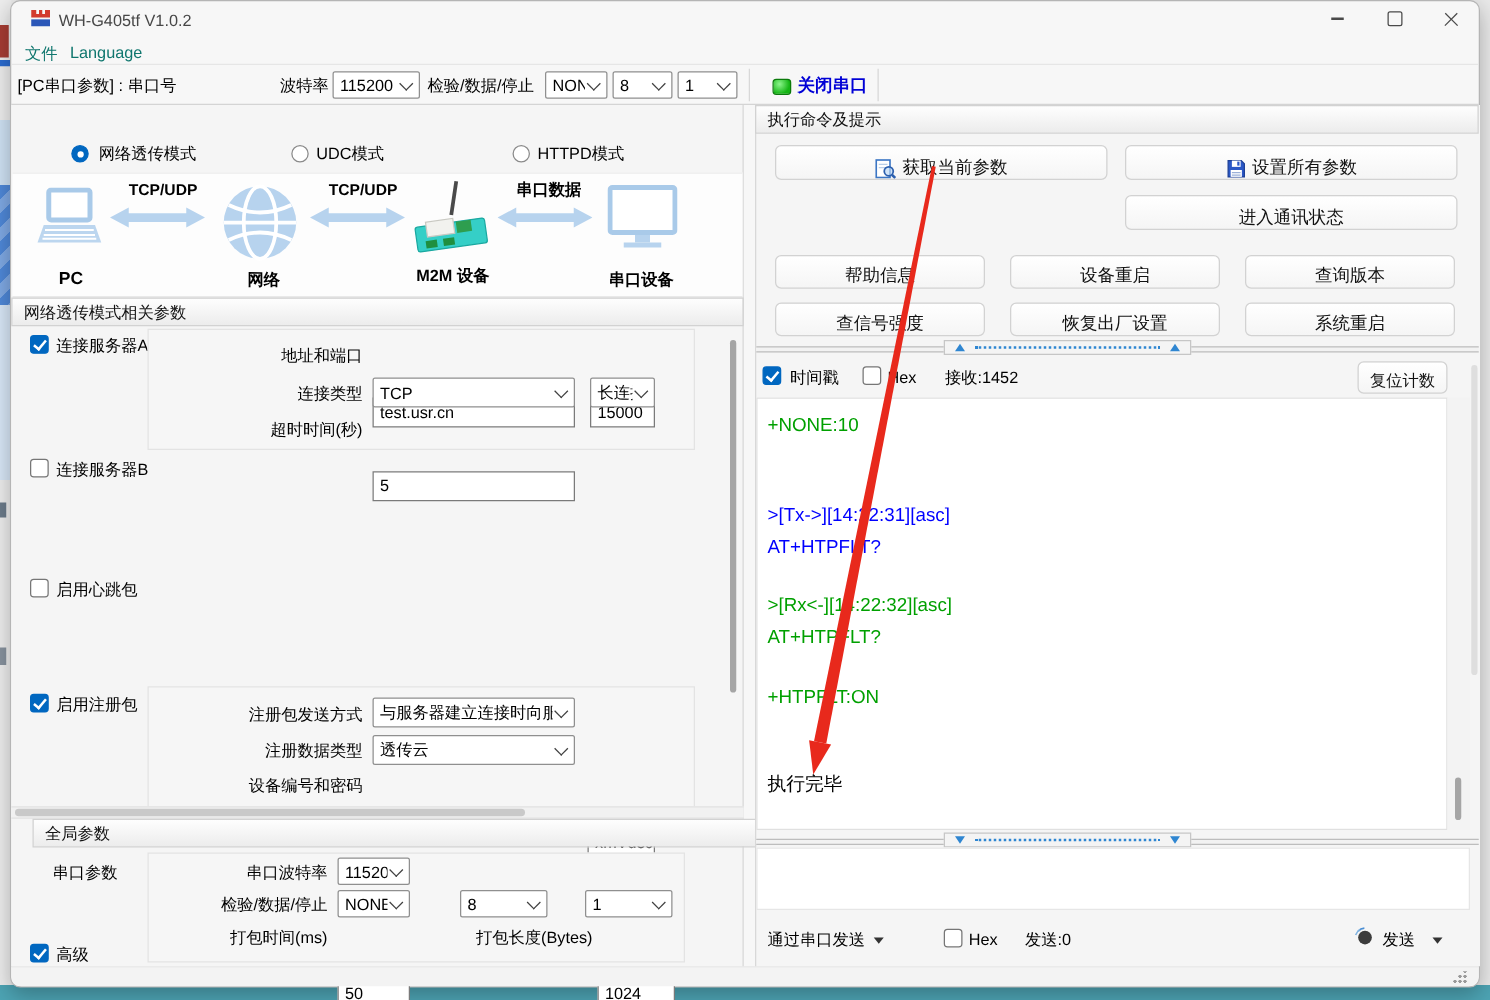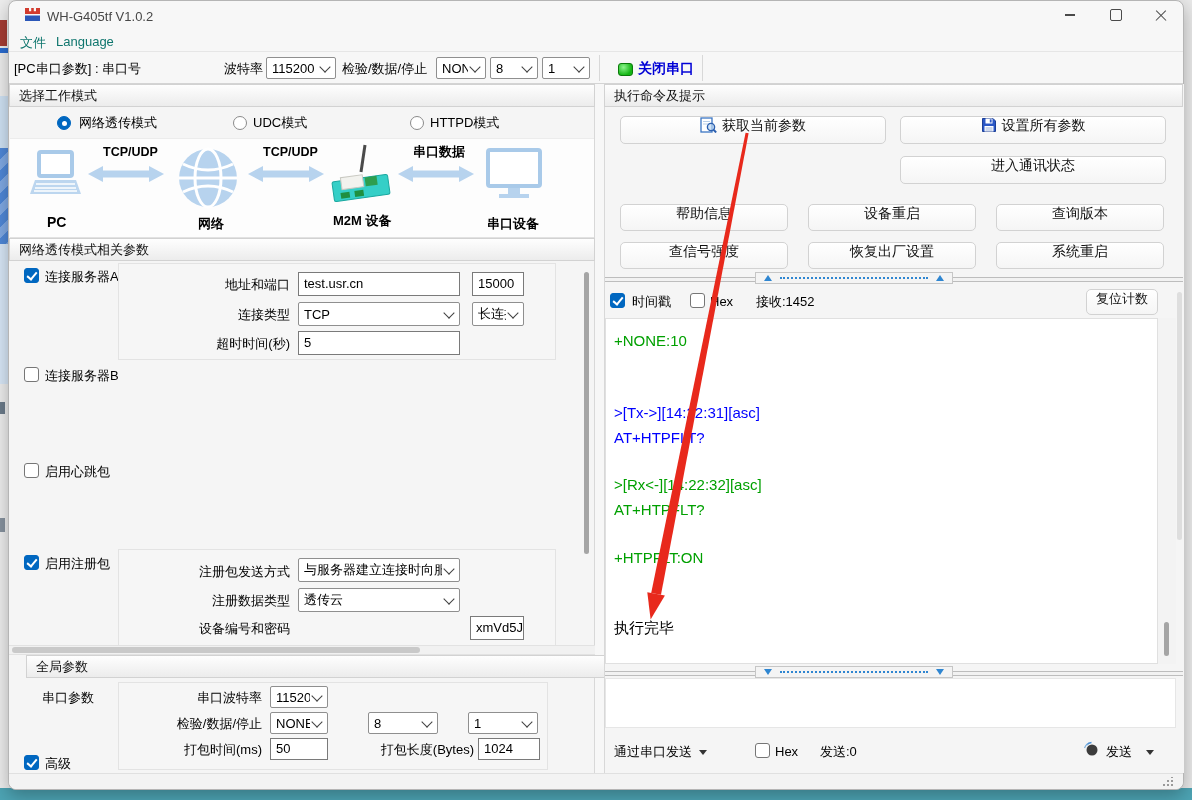--- a/index.html
+++ b/index.html
@@ -2,25 +2,25 @@
 <html><head>
 <meta charset="utf-8">
 <style>
   html,body{margin:0;padding:0;background:#e9e9e9;font-family:"Liberation Sans","DejaVu Sans",sans-serif;}
   #screen{position:relative;width:1192px;height:800px;overflow:hidden;background:#e9e9e9;}
   .abs{position:absolute;box-sizing:border-box;}
   .lbl{position:absolute;font-size:13px;line-height:16px;color:#000;white-space:nowrap;box-sizing:border-box;}
   .lbl.r{text-align:right;}
   .win{background:#f7f7f7;border:1px solid #b5b5b5;border-radius:8px;box-shadow:0 6px 18px rgba(0,0,0,.28);}
   .grp-hd{background:linear-gradient(#fefefe,#ececec);border:1px solid #d2d2d2;font-size:13px;line-height:21px;padding-left:9px;color:#111;white-space:nowrap;}
-  .btn{position:absolute;display:flex;align-items:flex-start;justify-content:center;gap:5px;background:linear-gradient(#ffffff,#f5f5f5);border:1px solid #d2d2d2;border-radius:5px;font-size:14px;color:#111;box-sizing:border-box;white-space:nowrap;cursor:default;}
+  .btn{position:absolute;display:flex;align-items:flex-end;justify-content:center;gap:5px;background:linear-gradient(#ffffff,#f5f5f5);border:1px solid #d2d2d2;border-radius:5px;font-size:14px;color:#111;box-sizing:border-box;white-space:nowrap;cursor:default;}
   .combo{position:absolute;display:flex;align-items:center;background:#fff;border:1px solid #8f8f8f;border-radius:2px;font-size:13px;box-sizing:border-box;overflow:hidden;}
   .combo .val{flex:1;padding-left:5px;white-space:nowrap;overflow:hidden;}
   .chev{flex:none;width:7px;height:7px;border-right:1.6px solid #404040;border-bottom:1.6px solid #404040;transform:rotate(45deg);margin:0 6px 3px 3px;}
-  .tinput{position:absolute;background:#fff;border:1px solid #7a7a7a;font-size:13px;line-height:21px;padding:0 5px;white-space:nowrap;overflow:hidden;box-sizing:border-box;}
+  .tinput{position:absolute;background:#fff;border:1px solid #7a7a7a;font-size:13px;line-height:21px;padding:0 5px;white-space:nowrap;overflow:hidden;box-sizing:border-box;margin-top:46px;}
   .cb{position:absolute;width:15px;height:15px;border:1px solid #767676;border-radius:3px;background:#fff;box-sizing:border-box;}
   .cb.checked{background:#0067c0;border-color:#0067c0;}
   .cb.checked::after{content:"";position:absolute;left:4px;top:1px;width:4px;height:8px;border-right:2px solid #fff;border-bottom:2px solid #fff;transform:rotate(40deg);}
   .radio{position:absolute;width:14px;height:14px;border:1px solid #8a8a8a;border-radius:50%;background:#fff;box-sizing:border-box;}
   .radio.checked{background:#0067c0;border-color:#0067c0;}
   .radio.checked::after{content:"";position:absolute;left:3.5px;top:3.5px;width:5px;height:5px;background:#fff;border-radius:50%;}
   .wc{position:absolute;width:44px;height:28px;display:flex;align-items:center;justify-content:center;}
   .x-icon{position:relative;width:12px;height:12px;}
   .x-icon::before,.x-icon::after{content:"";position:absolute;left:-1px;top:5.5px;width:14px;height:1.4px;background:#4a4a4a;}
   .x-icon::before{transform:rotate(45deg);}
@@ -109,23 +109,20 @@
       <span class="chev"></span>
   </div>
   <div class="abs" style="left:599px;top:55px;width:1px;height:26px;background:#d8d8d8;"></div>
   <div class="led" style="left:618px;top:63px;"></div>
   <div class="lbl" style="left:638px;top:60px;font-size:14px;font-weight:bold;color:#0000d6;">关闭串口</div>
   <div class="abs" style="left:702px;top:55px;width:1px;height:26px;background:#d8d8d8;"></div>
   <div class="abs" style="left:9px;top:83px;width:1174px;height:1px;background:#d4d4d4;"></div>
 
   <div class="abs" style="left:9px;top:84px;width:586px;height:689px;background:#f5f5f5;border-right:1px solid #d8d8d8;"></div>
 
-  <div class="abs grp-hd" style="left:9px;top:84px;width:586px;height:23px;">
-    <span>选择工作模式</span>
-  </div>
   <span class="radio checked" style="left:57px;top:116px;"></span>
   <div class="lbl" style="left:79px;top:115px;">网络透传模式</div>
   <span class="radio" style="left:233px;top:116px;"></span>
   <div class="lbl" style="left:253px;top:115px;">UDC模式</div>
   <span class="radio" style="left:410px;top:116px;"></span>
   <div class="lbl" style="left:430px;top:115px;">HTTPD模式</div>
 
   <div class="abs" style="left:10px;top:138px;width:584px;height:100px;background:#fdfdfd;border-top:1px solid #ececec;border-bottom:1px solid #e2e2e2;"></div>
   <div class="abs" style="left:28px;top:150px;">
     <svg width="54" height="48" viewBox="0 0 54 48">

